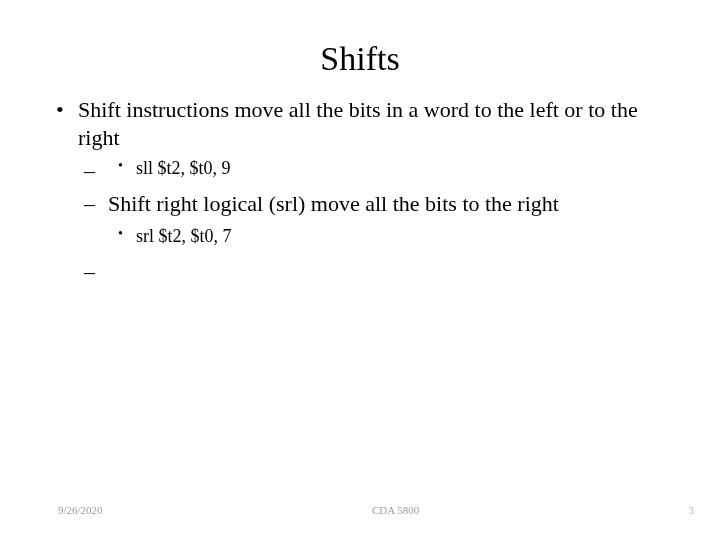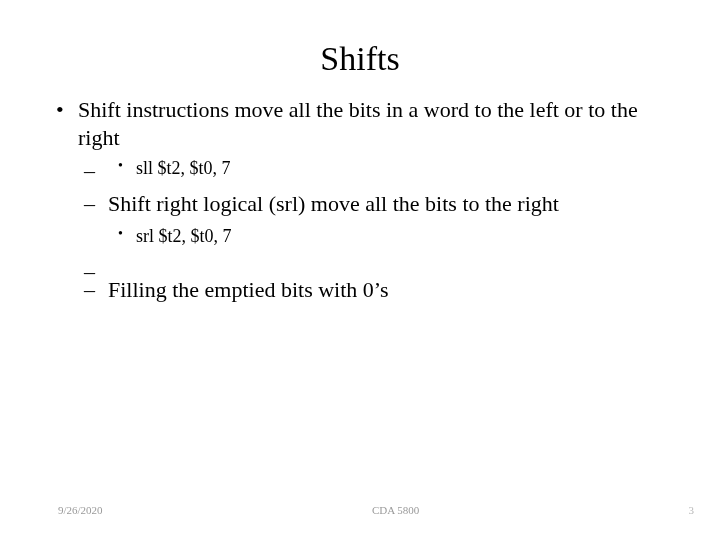--- a/index.html
+++ b/index.html
@@ -22,31 +22,30 @@
 
 <div class="slide">
   <h1 class="title">Shifts</h1>
 
   <ul class="lvl1">
     <li>
       <span>Shift instructions move all the bits in a word to the left or to the right</span>
       <ul class="lvl2">
         <li>
           <ul class="lvl3">
-            <li>sll $t2, $t0, 7</li>
+            <li>sll $t2, $t0, 9</li>
           </ul>
         </li>
         <li>
           <span>Shift right logical (srl) move all the bits to the right</span>
           <ul class="lvl3">
             <li>srl $t2, $t0, 7</li>
           </ul>
         </li>
         <li class="spacer"></li>
-        <li>Filling the emptied bits with 0’s</li>
       </ul>
     </li>
   </ul>
 
   <div class="footer">
     <span>9/26/2020</span>
     <span>CDA 5800</span>
     <span class="page">3</span>
   </div>
 </div>

